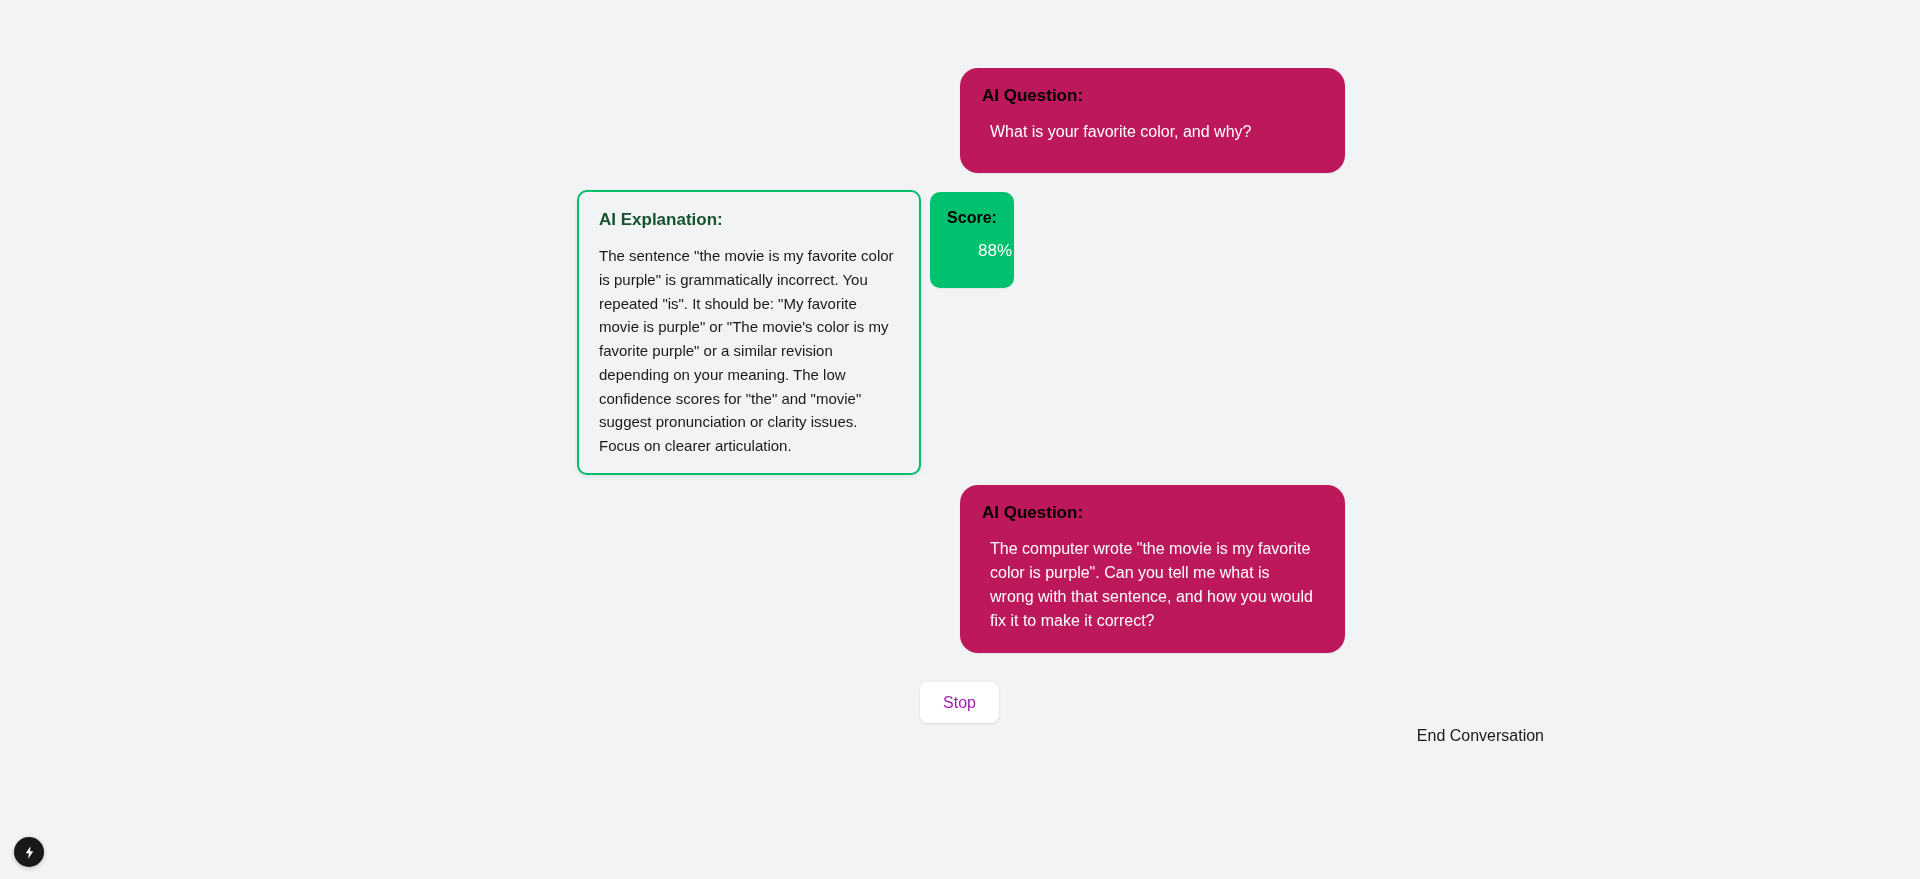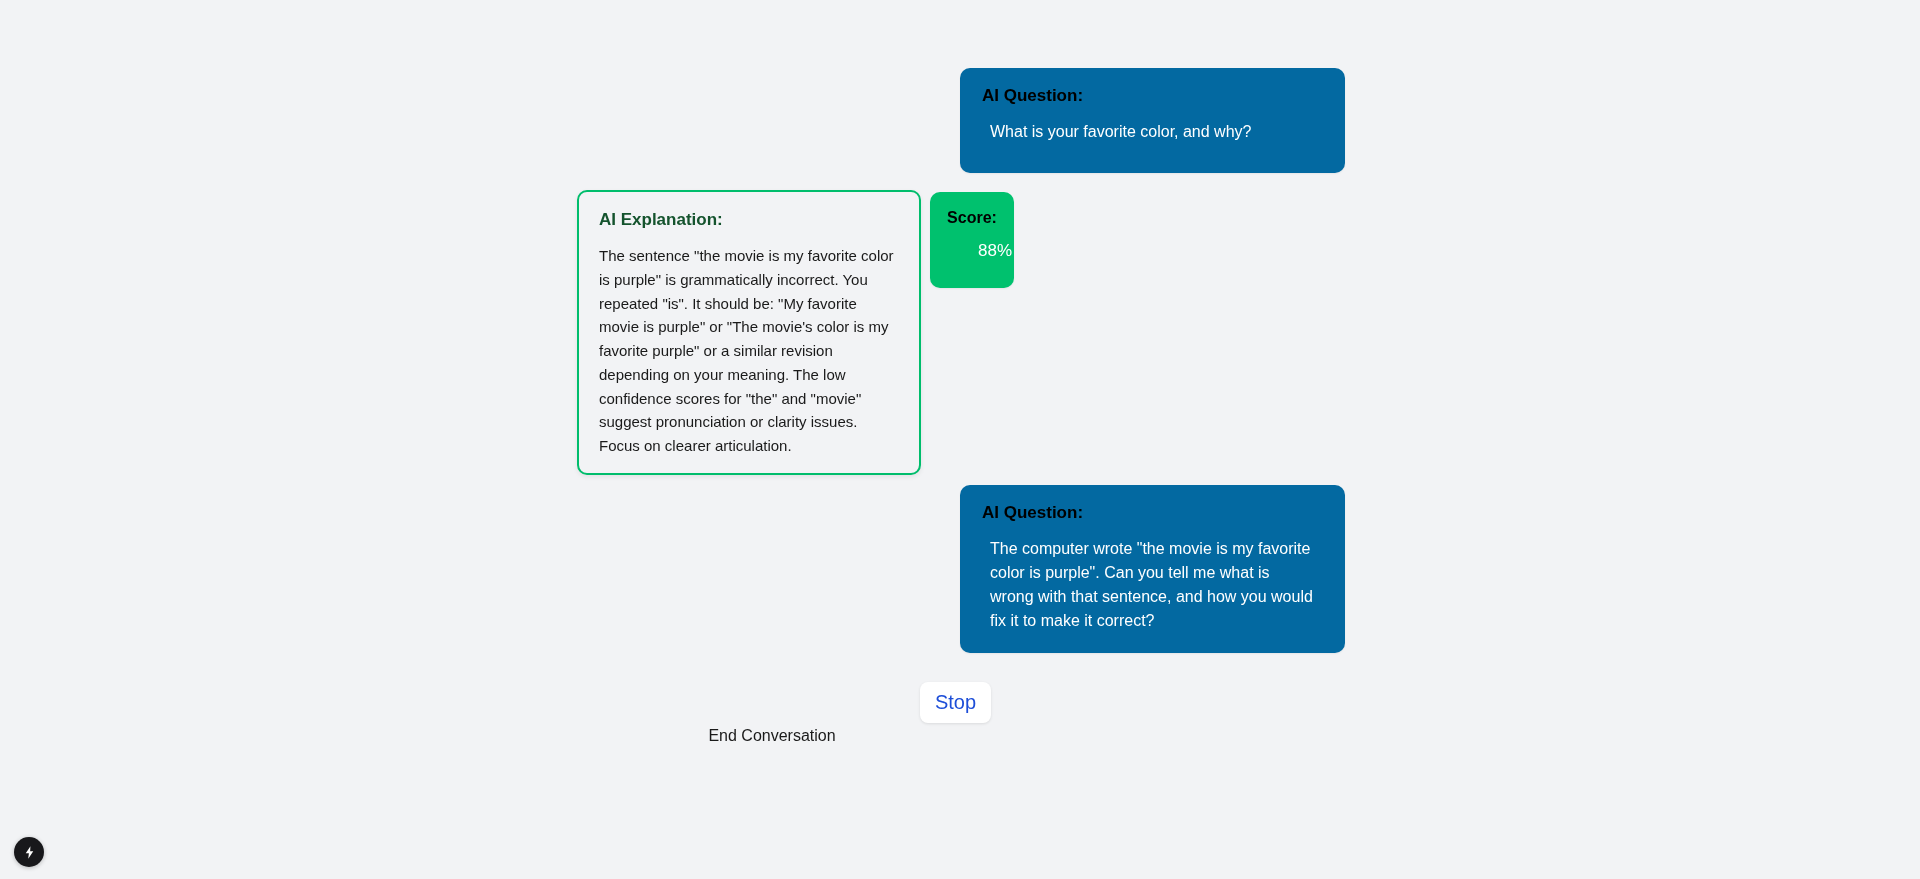--- a/index.html
+++ b/index.html
@@ -20,22 +20,22 @@
     position: absolute;
     left: 0;
     top: 0;
     width: 1920px;
     height: 879px;
   }
 
   
   .question-card {
     position: absolute;
-    background: #0369a1;
-    border-radius: 10px;
+    background: #be185d;
+    border-radius: 18px;
     padding: 18px 22px 4px 22px;
     box-sizing: border-box;
     box-shadow: 0 1px 2px rgba(0,0,0,0.06);
   }
   .question-card .card-heading {
     font-size: 17px;
     font-weight: bold;
     color: #000000;
     margin: 0 0 14px 0;
     line-height: 1.2;
@@ -115,37 +115,37 @@
     color: #1a1a1a;
     line-height: 1.58;
     margin: 0;
   }
 
   
   #stop-button {
     position: absolute;
     left: 920px;
     top: 682px;
-    width: 71px;
+    width: 79px;
     height: 41px;
     background: #ffffff;
     border: none;
     border-radius: 8px;
     font-family: "Liberation Sans", sans-serif;
-    font-size: 20px;
-    color: #1d4ed8;
+    font-size: 16px;
+    color: #a21caf;
     cursor: pointer;
     box-shadow: 0 1px 3px rgba(0,0,0,0.10);
   }
   #end-conversation-label {
     position: absolute;
     left: 0;
     top: 727px;
     width: 1544px;
-    text-align: center;
+    text-align: right;
     font-size: 16px;
     color: #1a1a1a;
   }
   #disclaimer {
     position: absolute;
     left: 0;
     top: 790px;
     width: 1920px;
     text-align: center;
     font-size: 13.5px;

